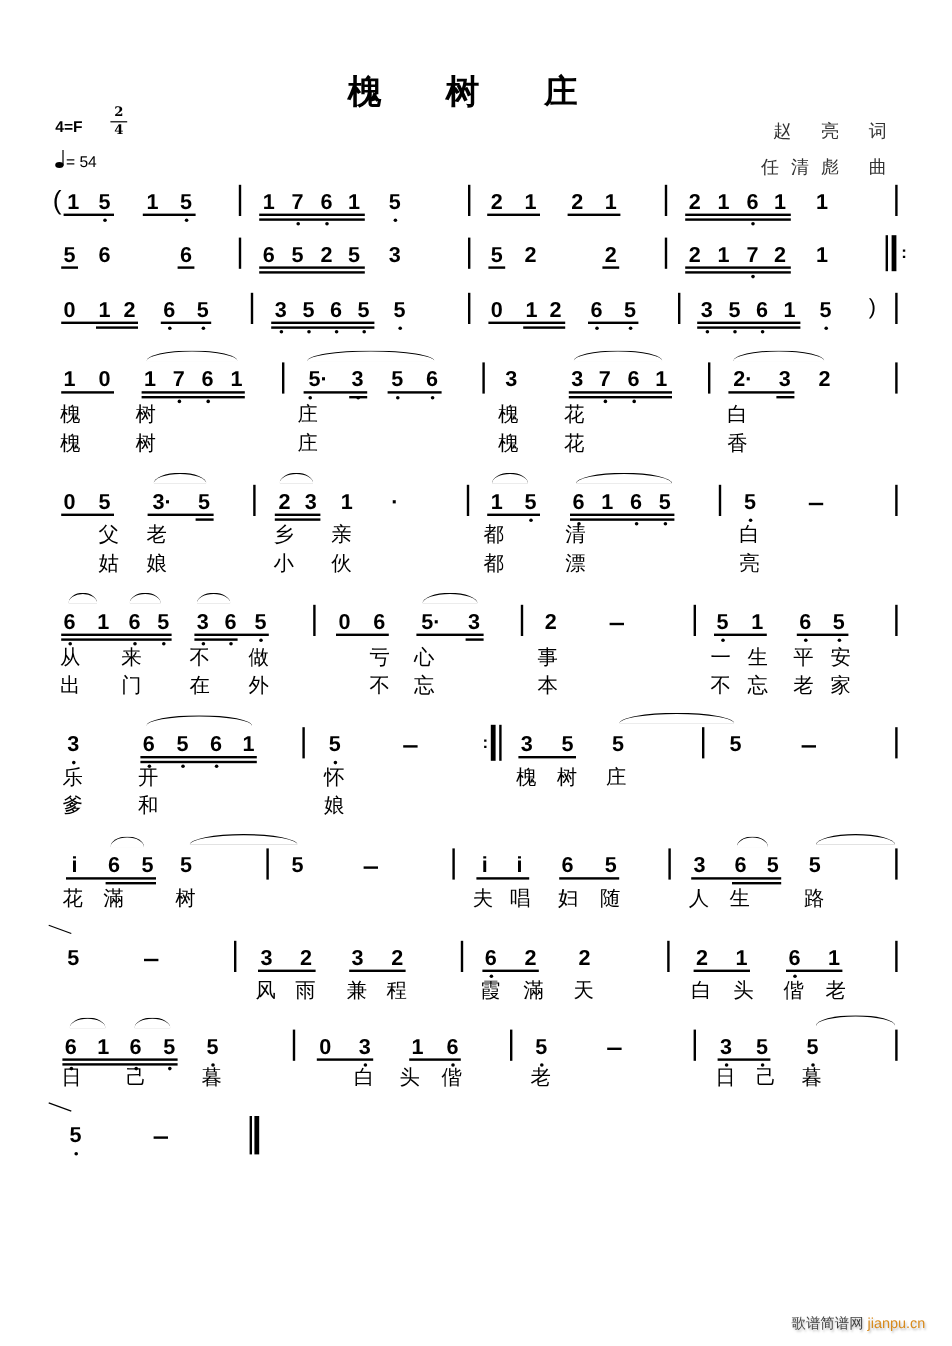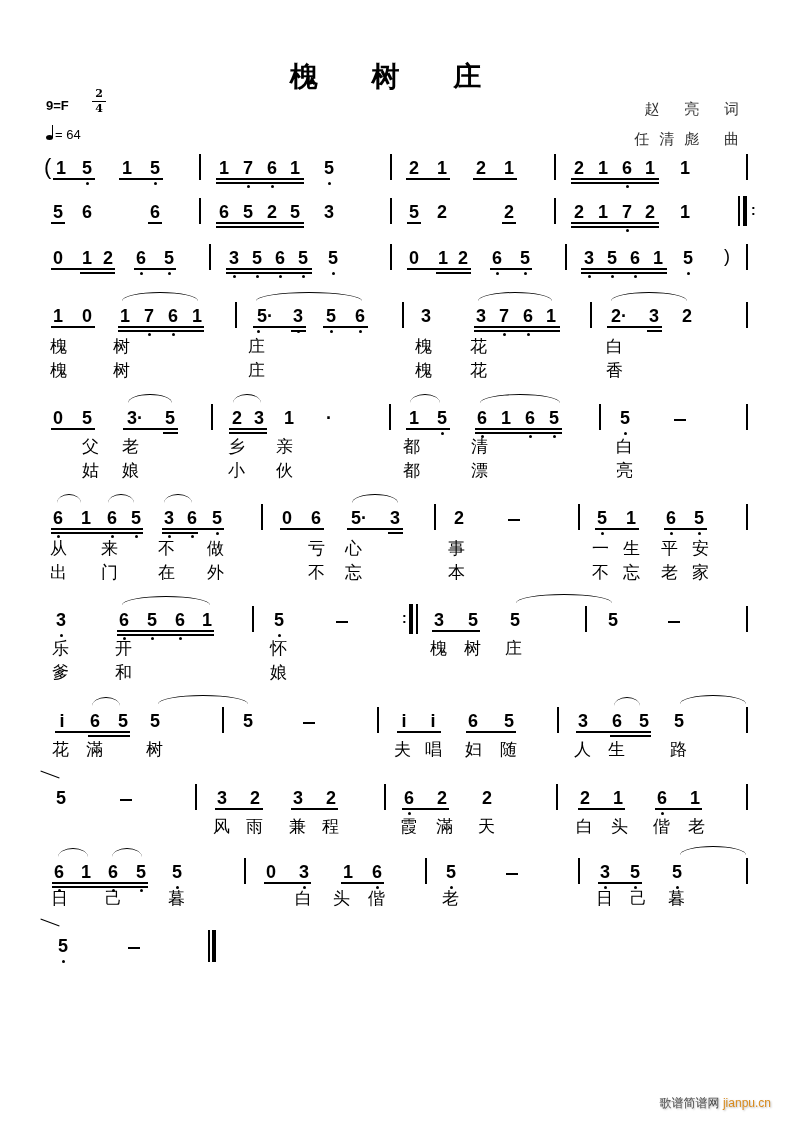--- a/index.html
+++ b/index.html
@@ -29,27 +29,27 @@
   .ly { position:absolute; font-family:"DejaVu Serif", serif; font-size:17px; line-height:20px; }
   .paren { position:absolute; font-size:22px; font-weight:normal; }
   .watermark { position:absolute; right:22px; bottom:10px; font-size:12px; color:#444;
                text-shadow:1px 1px 2px #bbb; }
   .watermark span { color:#d88a1c; }
 </style>
 </head>
 <body>
 
 <div class="title">槐 树 庄</div>
-<div class="key">9=F</div>
+<div class="key">4=F</div>
 <div class="timesig">
   <div>2</div>
   <div class="bar"></div>
   <div>4</div>
 </div>
-<div class="tempo"><span class="note"></span><span>= 64</span></div>
+<div class="tempo"><span class="note"></span><span>= 54</span></div>
 <div class="credit" style="top:100px;">赵 亮 词</div>
 <div class="credit" style="top:130px;">任清彪 曲</div>
 
 <div class="row" style="top:158px;">
   <span class="paren" style="left:44px;top:-4px;">(</span>
   <span class="n" style="left:54px;">1</span>
   <span class="n" style="left:80px;"><span>5</span><i class="dl"></i></span>
   <span class="u1" style="left:53px;top:20px;width:42px;"></span>
   <span class="n" style="left:120px;">1</span>
   <span class="n" style="left:148px;"><span>5</span><i class="dl"></i></span>

